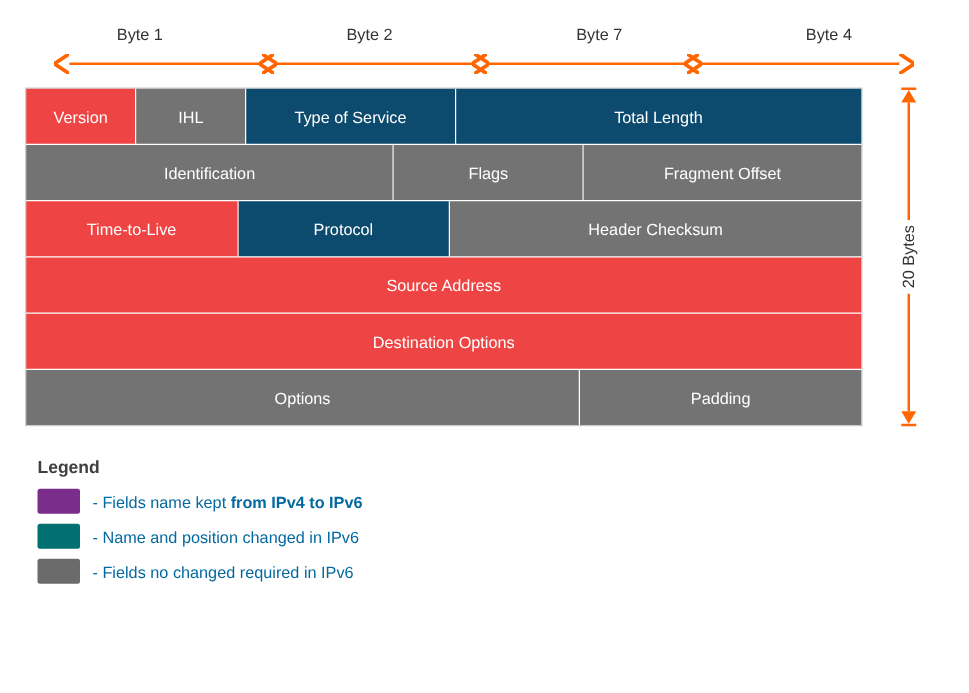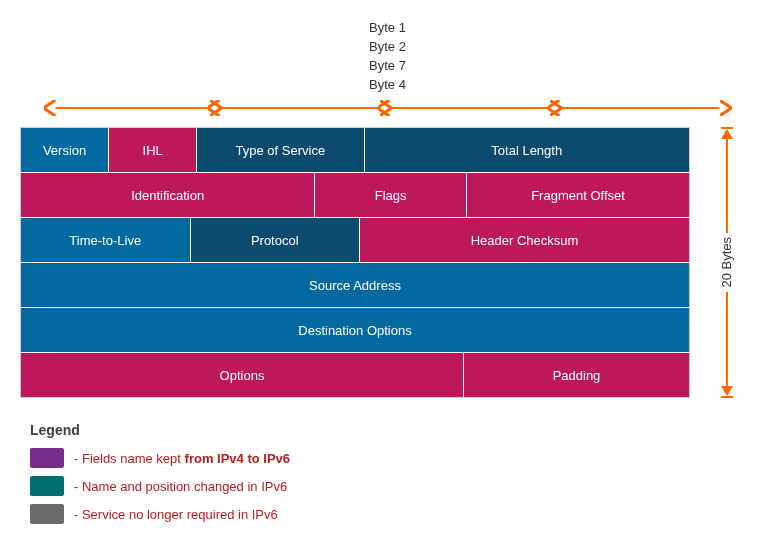--- a/index.html
+++ b/index.html
@@ -16,21 +16,20 @@
     }
     .container {
       width: 735px;
     }
     
     .byte-labels {
       display: flex;
       margin-left: 0;
       margin-bottom: 0;
       position: relative;
-      flex-direction: column;
     }
     .byte-label {
       flex: 1;
       text-align: center;
       font-size: 13px;
       color: #333;
       padding-bottom: 4px;
       font-weight: normal;
     }
 
@@ -62,23 +61,23 @@
       text-align: center;
       padding: 6px 4px;
       min-height: 44px;
       border-right: 1px solid #fff;
     }
     .cell:last-child {
       border-right: none;
     }
 
     
-    .purple { background-color: #0369a1; }
+    .purple { background-color: #ef4444; }
     .teal   { background-color: #0c4a6e; }
-    .gray   { background-color: #be185d; }
+    .gray   { background-color: #737373; }
 
     
     .side-annotation {
       display: flex;
       flex-direction: column;
       align-items: center;
       justify-content: center;
       padding-left: 8px;
       width: 65px;
       position: relative;
@@ -125,21 +124,21 @@
       font-weight: bold;
       font-size: 14px;
       margin-bottom: 10px;
       color: #404040;
     }
     .legend-item {
       display: flex;
       align-items: center;
       margin-bottom: 8px;
       font-size: 13px;
-      color: #b91c1c;
+      color: #0369a1;
     }
     .legend-swatch {
       width: 34px;
       height: 20px;
       margin-right: 10px;
       flex-shrink: 0;
       border-radius: 2px;
     }
 
     
@@ -240,17 +239,17 @@
       <span>- Fields name kept <strong>from IPv4 to IPv6</strong></span>
     </div>
 
     <div class="legend-item">
       <div class="legend-swatch" style="background:#007070;"></div>
       <span>- Name and position changed in IPv6</span>
     </div>
 
     <div class="legend-item">
       <div class="legend-swatch" style="background:#6b6b6b;"></div>
-      <span>- Service no longer required in IPv6</span>
+      <span>- Fields no changed required in IPv6</span>
     </div>
   </div>
 
 </div>
 
 </body></html>

